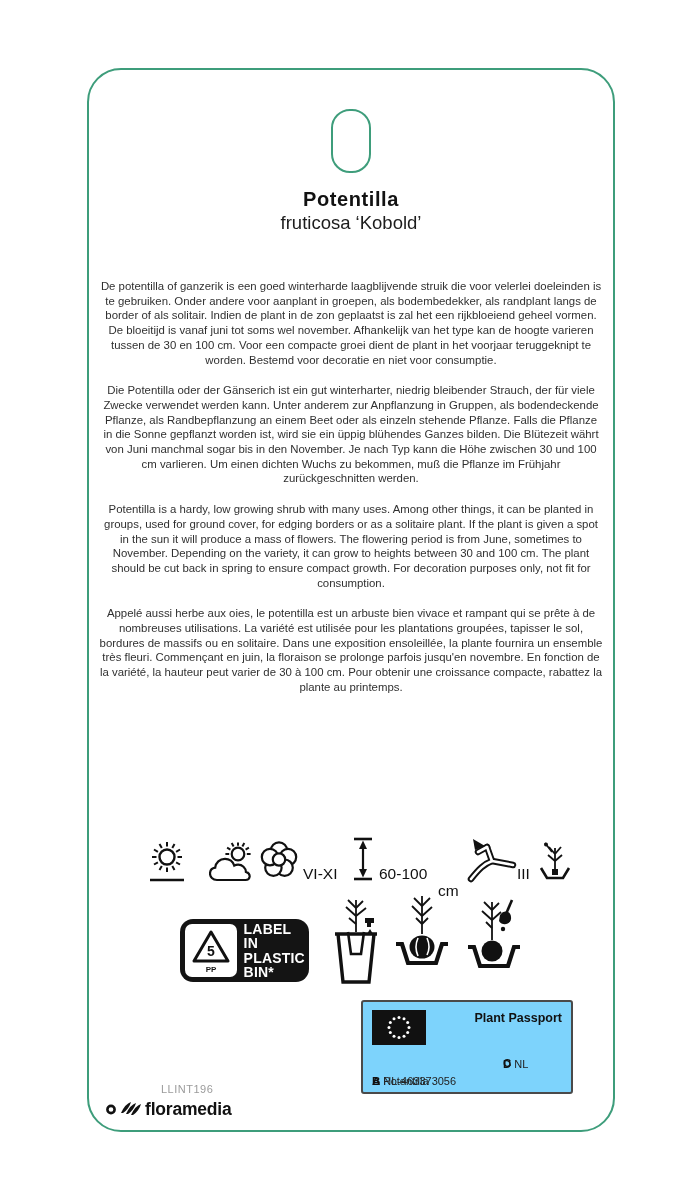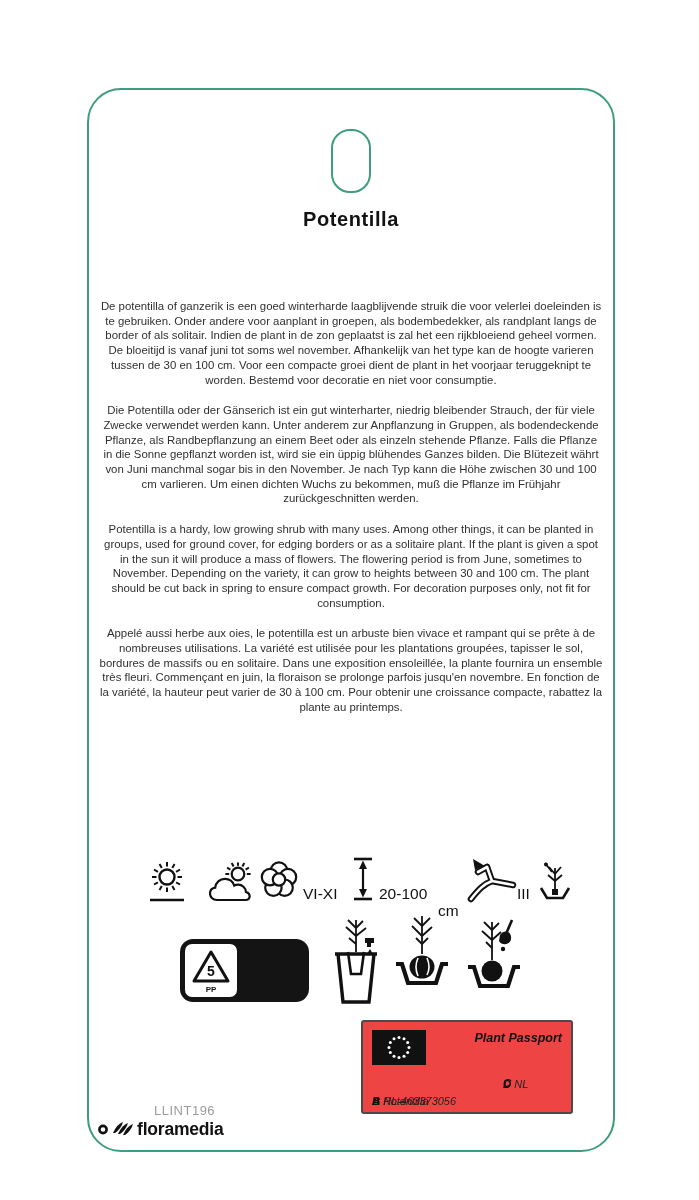--- a/index.html
+++ b/index.html
@@ -1,19 +1,19 @@
 <!DOCTYPE html>
 <html><head>
 <meta charset="utf-8">
 <style>
   html,body{margin:0;padding:0;background:#fff;}
   #page{position:relative;width:699px;height:1200px;background:#fff;overflow:hidden;
         font-family:"Liberation Sans",sans-serif;color:#2e2e2e;}
   #card{position:absolute;left:87px;top:68px;width:524px;height:1060px;
-        border:2px solid #3e9d7b;border-radius:34px;background:#fff;margin-top:20px;}
+        border:2px solid #3e9d7b;border-radius:34px;background:#fff;}
   .hole{position:absolute;left:50%;transform:translateX(-50%);top:39px;width:36px;height:60px;
         border:2px solid #3e9d7b;border-radius:19px;background:#fff;}
   .title{position:absolute;left:0;right:0;top:118px;text-align:center;
          font-size:20px;font-weight:bold;letter-spacing:0.6px;color:#121212;}
   .subtitle{position:absolute;left:0;right:0;top:142px;text-align:center;
          font-size:18.5px;color:#1c1c1c;}
   .paras{position:absolute;left:9px;right:9px;top:209px;}
   .para{width:504px;margin:0 auto 16px auto;text-align:center;
         font-size:11.4px;line-height:14.7px;color:#303030;}
   
@@ -23,39 +23,40 @@
   
   .badge{position:absolute;left:91px;top:849px;width:129px;height:63px;background:#141414;
          border-radius:13px;display:flex;align-items:center;}
   .badge-left{width:52px;height:53px;background:#fff;border-radius:7px;margin-left:5px;
          display:flex;align-items:center;justify-content:center;}
   .badge-text{color:#fff;font-weight:bold;font-size:14px;line-height:14.5px;margin-left:7px;
          letter-spacing:0.2px;display:flex;flex-direction:column;}
   .pot{position:absolute;top:824px;}
   
   .passport{position:absolute;left:272px;top:930px;width:212px;height:94px;
-            border:2px solid #4a4a4a;border-radius:3px;background:#ef4444;box-sizing:border-box;font-style:italic;}
+            border:2px solid #4a4a4a;border-radius:3px;background:#7dd3fc;box-sizing:border-box;}
   .pp-title{position:absolute;right:9px;top:9px;font-size:12.5px;font-weight:bold;color:#111;}
   .pp-flag{position:absolute;left:9px;top:8px;}
   .pp-row{position:absolute;font-size:11px;color:#222;}
   .pp-letter{font-weight:bold;font-size:11.5px;margin-right:3px;color:#111;}
   
-  .code{position:absolute;left:65px;top:1013px;font-size:13px;color:#9b9b9b;letter-spacing:0.5px;}
-  .brand{position:absolute;left:8px;top:1029px;display:flex;align-items:center;gap:3px;}
+  .code{position:absolute;left:72px;top:1013px;font-size:11px;color:#9b9b9b;letter-spacing:0.5px;}
+  .brand{position:absolute;left:16px;top:1029px;display:flex;align-items:center;gap:3px;}
   .brand-name{font-size:17.5px;font-weight:bold;color:#111;letter-spacing:-0.2px;}
 </style>
 </head>
 <body>
 
 <div id="page">
   <div id="card">
 
     <div class="hole"></div>
 
     <div class="title">Potentilla</div>
+    <div class="subtitle">fruticosa ‘Kobold’</div>
 
     <div class="paras">
       <p class="para">De potentilla of ganzerik is een goed winterharde laagblijvende struik die voor velerlei doeleinden is te gebruiken. Onder andere voor aanplant in groepen, als bodembedekker, als randplant langs de border of als solitair. Indien de plant in de zon geplaatst is zal het een rijkbloeiend geheel vormen. De bloeitijd is vanaf juni tot soms wel november. Afhankelijk van het type kan de hoogte varieren tussen de 30 en 100 cm. Voor een compacte groei dient de plant in het voorjaar teruggeknipt te worden. Bestemd voor decoratie en niet voor consumptie.</p>
       <p class="para">Die Potentilla oder der Gänserich ist ein gut winterharter, niedrig bleibender Strauch, der für viele Zwecke verwendet werden kann. Unter anderem zur Anpflanzung in Gruppen, als bodendeckende Pflanze, als Randbepflanzung an einem Beet oder als einzeln stehende Pflanze. Falls die Pflanze in die Sonne gepflanzt worden ist, wird sie ein üppig blühendes Ganzes bilden. Die Blütezeit währt von Juni manchmal sogar bis in den November. Je nach Typ kann die Höhe zwischen 30 und 100 cm varlieren. Um einen dichten Wuchs zu bekommen, muß die Pflanze im Frühjahr zurückgeschnitten werden.</p>
       <p class="para">Potentilla is a hardy, low growing shrub with many uses. Among other things, it can be planted in groups, used for ground cover, for edging borders or as a solitaire plant. If the plant is given a spot in the sun it will produce a mass of flowers. The flowering period is from June, sometimes to November. Depending on the variety, it can grow to heights between 30 and 100 cm. The plant should be cut back in spring to ensure compact growth. For decoration purposes only, not fit for consumption.</p>
       <p class="para">Appelé aussi herbe aux oies, le potentilla est un arbuste bien vivace et rampant qui se prête à de nombreuses utilisations. La variété est utilisée pour les plantations groupées, tapisser le sol, bordures de massifs ou en solitaire. Dans une exposition ensoleillée, la plante fournira un ensemble très fleuri. Commençant en juin, la floraison se prolonge parfois jusqu'en novembre. En fonction de la variété, la hauteur peut varier de 30 à 100 cm. Pour obtenir une croissance compacte, rabattez la plante au printemps.</p>
     </div>
 
     <div class="iconrow">
       <span class="ic" style="left:58px;top:8px">
@@ -108,21 +109,21 @@
       <span class="ictext" style="left:214px;top:33px">VI-XI</span>
       <span class="ic" style="left:262px;top:4px">
         <svg width="24" height="46" viewBox="0 0 24 46">
           <line x1="3" y1="3" x2="21" y2="3" stroke="#111" stroke-width="2.6"></line>
           <line x1="3" y1="43" x2="21" y2="43" stroke="#111" stroke-width="2.6"></line>
           <line x1="12" y1="8" x2="12" y2="38" stroke="#111" stroke-width="2.2"></line>
           <polygon points="12,4.5 8,13 16,13" fill="#111"></polygon>
           <polygon points="12,41.5 8,33 16,33" fill="#111"></polygon>
         </svg>
       </span>
-      <span class="ictext" style="left:290px;top:33px">20-100</span>
+      <span class="ictext" style="left:290px;top:33px">60-100</span>
       <span class="ictext" style="left:349px;top:50px">cm</span>
       <span class="ic" style="left:378px;top:6px">
         <svg width="50" height="46" viewBox="0 0 50 46">
           <g fill="none" stroke-linecap="round" stroke-linejoin="round">
             <g stroke="#111" stroke-width="6.5">
               <path d="M4,41 C12,31 17,26 25,23 L46,27"></path>
                 <path d="M25,23 L20,9"></path>
                 <path d="M20,9 L11,14"></path>
             </g>
             <g stroke="#fff" stroke-width="2.6">
@@ -154,20 +155,25 @@
       </span>
     </div>
 
     <div class="badge">
       <div class="badge-left">
         <svg width="44" height="47" viewBox="0 0 44 47">
           <path d="M22,5 L39,34 H5 Z" fill="none" stroke="#111" stroke-width="3" stroke-linejoin="round"></path>
           <text x="22" y="29" font-size="14" font-weight="bold" text-anchor="middle" fill="#111">5</text>
           <text x="22" y="45" font-size="8" font-weight="bold" text-anchor="middle" fill="#111">PP</text>
         </svg>
+      </div>
+      <div class="badge-text">
+        <span>LABEL IN</span>
+        <span>PLASTIC</span>
+        <span>BIN*</span>
       </div>
     </div>
 
     <span class="pot" style="left:241px">
       <svg width="52" height="95" viewBox="0 0 52 95">
         <g stroke="#111" fill="none">
           <g stroke-width="1.8">
             <path d="M26,6 V38"></path>
               <path d="M26,14 L18,6"></path>
               <path d="M26,14 L33,7"></path>

